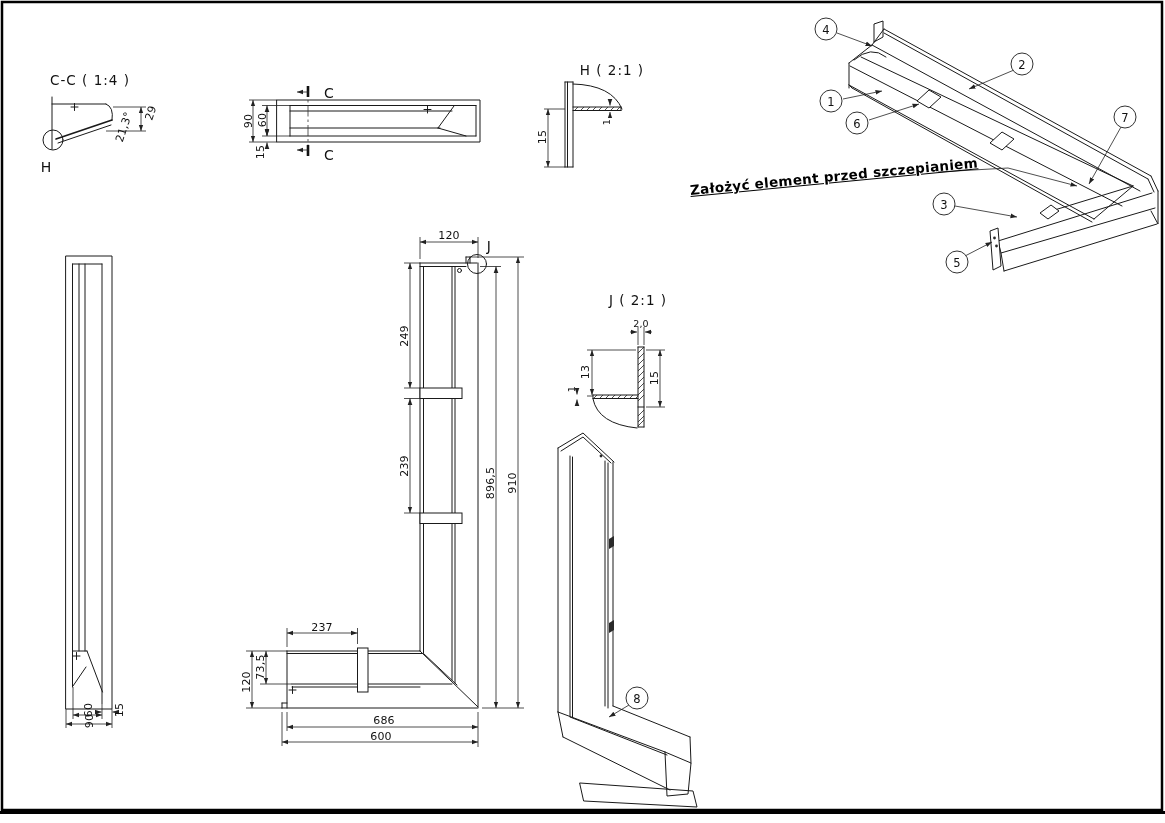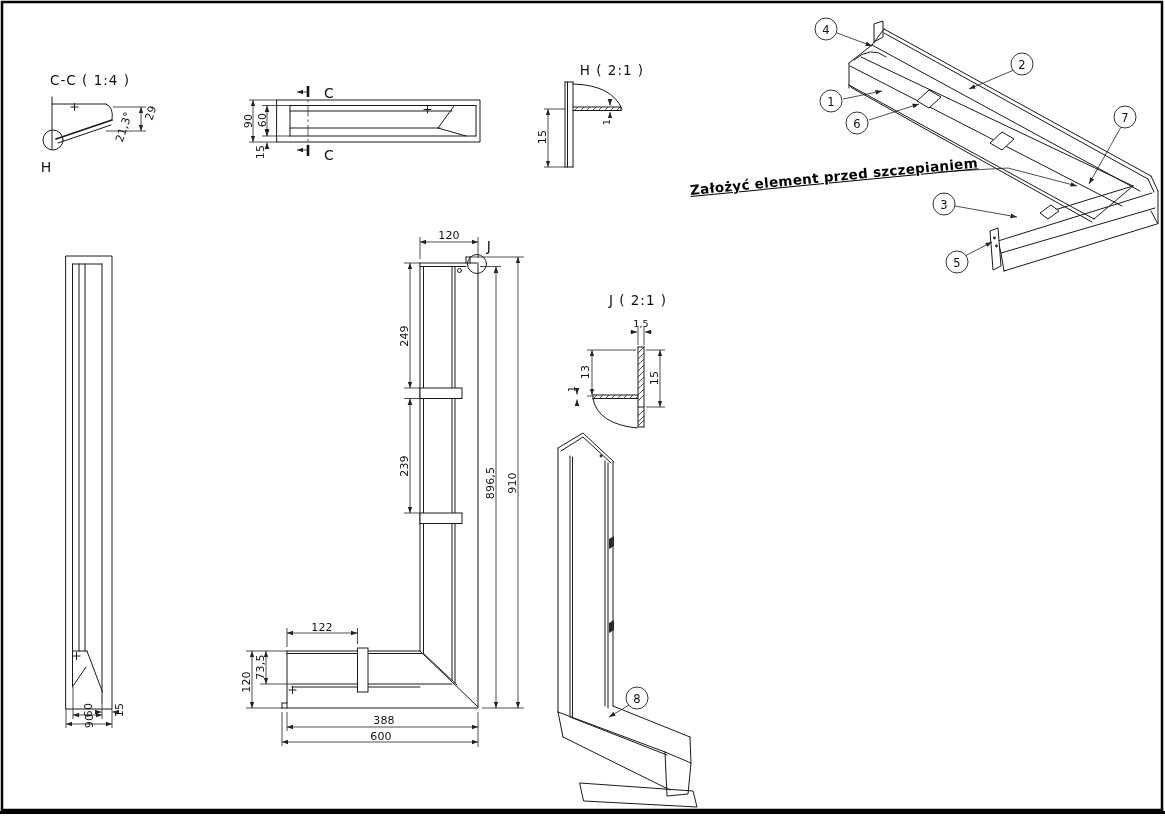--- a/index.html
+++ b/index.html
@@ -207,29 +207,29 @@
   <div class="lbl v" style="left:88px;top:710px">60</div>
   <div class="lbl v" style="left:89px;top:721px">90</div>
   <div class="lbl v" style="left:119px;top:710px">15</div>
   <style> </style>
 
   <div class="lbl" style="left:449px;top:235px">120</div>
   <div class="lbl v" style="left:404px;top:336px">249</div>
   <div class="lbl v" style="left:404px;top:466px">239</div>
   <div class="lbl v" style="left:490px;top:483px">896,5</div>
   <div class="lbl v" style="left:512px;top:483px">910</div>
-  <div class="lbl" style="left:322px;top:627px">122</div>
+  <div class="lbl" style="left:322px;top:627px">237</div>
   <div class="lbl v" style="left:260px;top:667px">73,5</div>
   <div class="lbl v" style="left:246px;top:682px">120</div>
-  <div class="lbl" style="left:384px;top:720px">388</div>
+  <div class="lbl" style="left:384px;top:720px">686</div>
   <div class="lbl" style="left:381px;top:736px">600</div>
   <div class="lbl big" style="left:489px;top:246px">J</div>
 
   <div class="lbl title" style="left:638px;top:300px">J ( 2:1 )</div>
-  <div class="lbl small" style="left:641px;top:323px">1,5</div>
+  <div class="lbl small" style="left:641px;top:323px">2,0</div>
   <div class="lbl v" style="left:585px;top:372px">13</div>
   <div class="lbl v" style="left:654px;top:378px">15</div>
   <div class="lbl v small" style="left:571px;top:389px">1</div>
 
   <div class="balloon" style="left:826px;top:29px">4</div>
   <div class="balloon" style="left:1022px;top:64px">2</div>
   <div class="balloon" style="left:831px;top:101px">1</div>
   <div class="balloon" style="left:857px;top:123px">6</div>
   <div class="balloon" style="left:1125px;top:117px">7</div>
   <div class="balloon" style="left:944px;top:204px">3</div>

